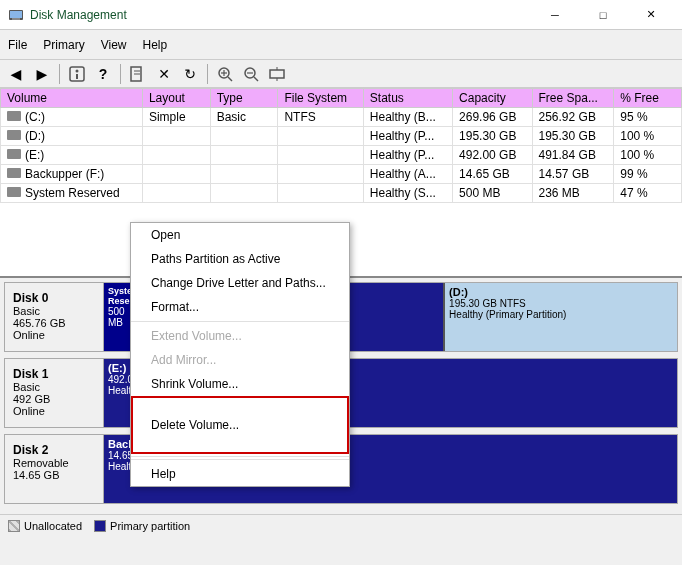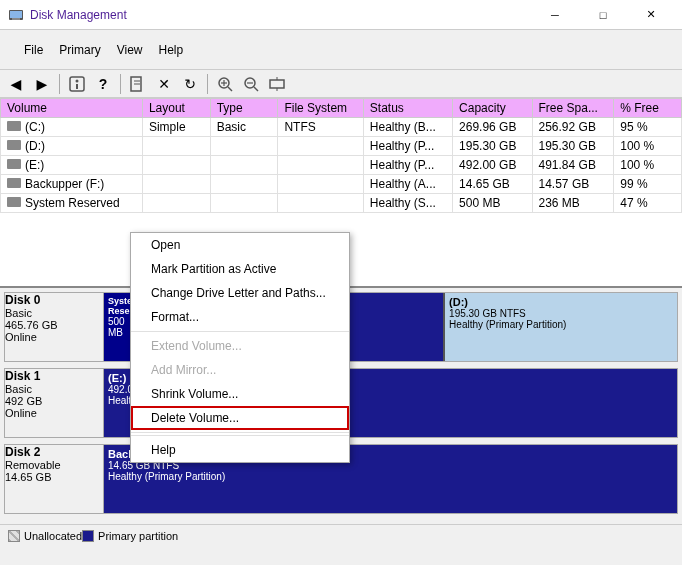--- a/index.html
+++ b/index.html
@@ -24,35 +24,35 @@
     }
     .title-bar-left {
       display: flex;
       align-items: center;
       gap: 6px;
     }
     .title-icon {
       width: 16px; height: 16px;
       display: flex; align-items: center; justify-content: center;
     }
-    .title-text { font-size: 12px; color: #4c1d95; }
+    .title-text { font-size: 12px; color: #14532d; }
     .title-controls { display: flex; gap: 2px; }
     .title-btn {
       width: 46px; height: 30px;
       display: flex; align-items: center; justify-content: center;
       font-size: 11px; cursor: pointer; color: #000;
     }
 
     
     .menu-bar {
       background: #f0f0f0;
       display: flex;
       align-items: center;
-      height: 40px;
-      padding: 0 16px;
+      height: 30px;
+      padding: 0 0;
       border-bottom: 1px solid #ccc;
     }
     .menu-item {
       padding: 2px 8px;
       cursor: pointer;
       font-size: 12px;
     }
 
     
     .toolbar {
@@ -120,21 +120,21 @@
     .disk-row {
       display: flex;
       margin-bottom: 6px;
       height: 70px;
     }
     .disk-label {
       width: 100px;
       min-width: 100px;
       background: #f0f0f0;
       border: 1px solid #aaa;
-      padding: 0;
+      padding: 8px;
       font-size: 11px;
       display: flex;
       flex-direction: column;
       justify-content: flex-start;
     }
     .disk-label .disk-name { font-weight: bold; font-size: 12px; }
     .disk-partitions {
       flex: 1;
       display: flex;
       border: 1px solid #aaa;
@@ -162,21 +162,21 @@
     .part-status { font-size: 10px; }
 
     
     .status-bar {
       height: 22px;
       background: #f0f0f0;
       border-top: 1px solid #ccc;
       display: flex;
       align-items: center;
       padding: 0 8px;
-      gap: 0;
+      gap: 12px;
       font-size: 11px;
     }
     .legend-item {
       display: flex; align-items: center; gap: 4px;
     }
     .legend-box {
       width: 12px; height: 12px; border: 1px solid #888;
     }
 
     
@@ -413,28 +413,28 @@
           <span class="part-size">14.65 GB NTFS</span>
           <span class="part-status">Healthy (Primary Partition)</span>
         </div>
       </div>
     </div>
 
   </div>
 
   <div class="context-menu" style="top:110px; left:130px;">
     <div class="ctx-item">Open</div>
-    <div class="ctx-item">Mark Partition as Active</div>
+    <div class="ctx-item">Paths Partition as Active</div>
     <div class="ctx-item">Change Drive Letter and Paths...</div>
     <div class="ctx-item">Format...</div>
     <div class="ctx-separator"></div>
     <div class="ctx-item disabled">Extend Volume...</div>
     <div class="ctx-item disabled">Add Mirror...</div>
     <div class="ctx-item">Shrink Volume...</div>
-    <div class="ctx-item highlighted" style="border:2px solid #cc0000; padding:3px 18px;">Delete Volume...</div>
+    <div class="ctx-item highlighted" style="border:2px solid #cc0000; padding:20px 18px;">Delete Volume...</div>
     <div class="ctx-separator"></div>
     <div class="ctx-separator"></div>
     <div class="ctx-item">Help</div>
   </div>
 
 </div>
 
 <div class="status-bar">
   <div class="legend-item">
     <div class="legend-box" style="background: repeating-linear-gradient(45deg, #b0b0b0, #b0b0b0 2px, #e0e0e0 2px, #e0e0e0 6px);"></div>

